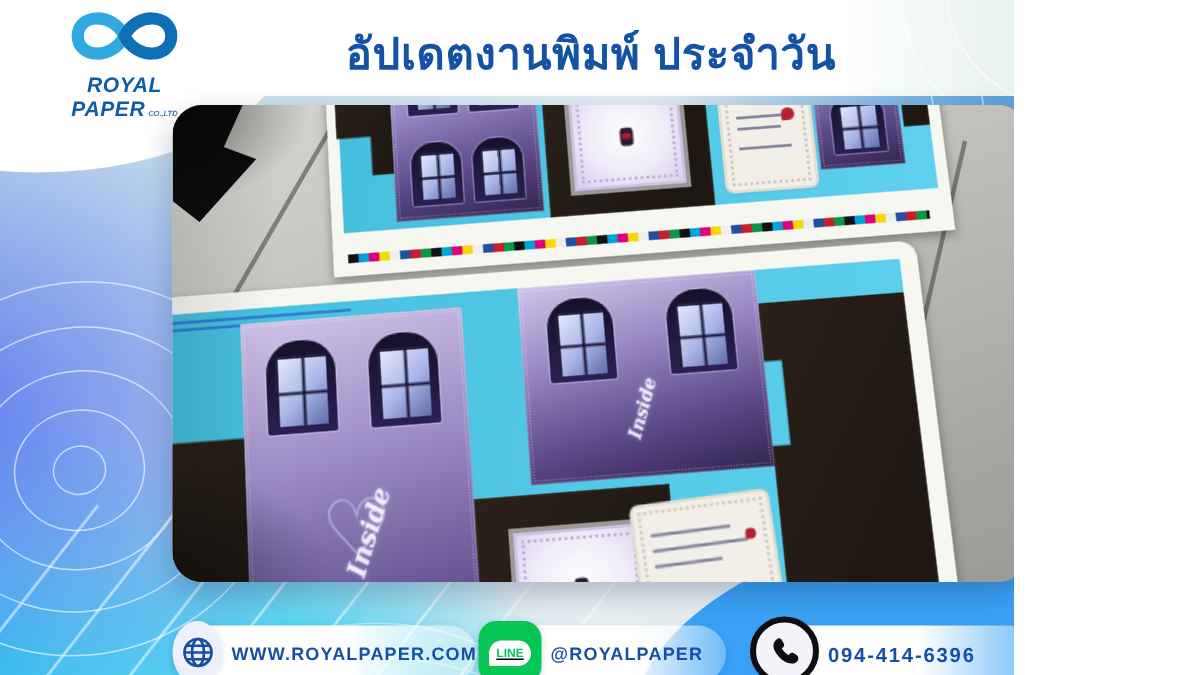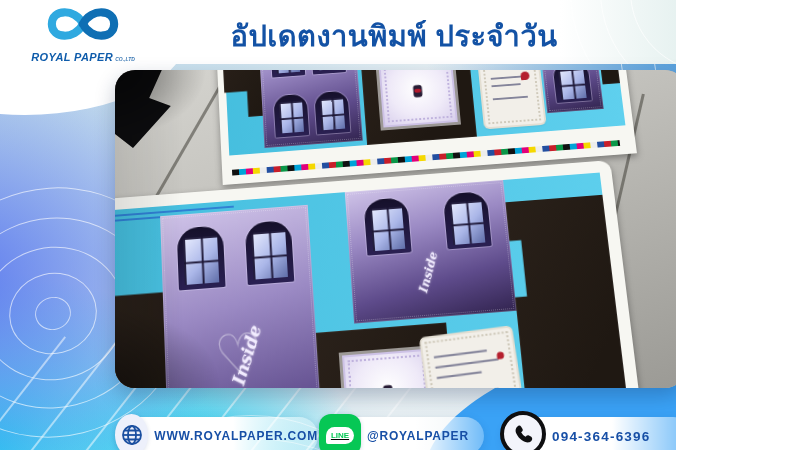--- a/index.html
+++ b/index.html
@@ -22,21 +22,21 @@
         border-radius:240px 30px 0 0/120px 25px 0 0;transform:rotate(-6deg);z-index:1;}
 
   
   .header{position:absolute;left:0;top:0;width:800px;height:64px;background:#fff;z-index:2;}
   .header-dip{position:absolute;left:-140px;top:-55px;width:330px;height:170px;background:#fff;border-radius:50%;}
   .header-rings{position:absolute;right:0;top:0;width:320px;height:64px;overflow:hidden;
         background:linear-gradient(to left,#cde4e1,rgba(205,228,225,0) 75%);}
   .title{position:absolute;left:0;right:0;top:13px;text-align:center;transform:translateX(-6px);
          font-size:29px;font-weight:800;color:#1352a5;letter-spacing:.5px;z-index:2;}
   .logo{position:absolute;left:24px;top:3px;width:118px;text-align:center;line-height:1;z-index:3;}
-  .logo-name{font-size:11px;font-weight:800;font-style:italic;color:#0f5cab;letter-spacing:.4px;}
+  .logo-name{font-size:14px;font-weight:800;font-style:italic;color:#0f5cab;letter-spacing:.4px;}
   .logo-suffix{font-size:5px;font-weight:700;font-style:italic;color:#3c79b5;margin-left:2px;}
 
   
   .photo{position:absolute;left:115px;top:70px;width:570px;height:318px;border-radius:20px;
          overflow:hidden;z-index:2;box-shadow:0 8px 20px rgba(20,40,80,.28);background:#b5b4af;}
   .table{position:absolute;inset:0;
          background:linear-gradient(160deg,#d6d5d0 0%,#c2c1bc 38%,#abaaa5 75%,#9b9a95 100%);}
   .seam{position:absolute;width:2.5px;background:rgba(66,64,56,.55);}
   .equip{position:absolute;left:0;top:0;width:90px;height:100px;background:#0d0d0f;
          clip-path:polygon(0 0,52% 0,38% 28%,62% 36%,20% 78%,0 64%);}
@@ -290,16 +290,16 @@
     </span>
     <span class="pill-label">@ROYALPAPER</span>
   </div>
 
   <div class="pill pill-phone" style="left:502px;width:190px;">
     <span class="phone-badge">
       <svg width="22" height="22" viewBox="0 0 24 24">
         <path fill="#0e0e10" d="M7 3 C4 5 3 8 5 12 C8 18 14 22 19 21 C22 20 23 17 21 15 L18.5 13.5 C17.5 13 16.5 13.2 15.8 14 L15 15 C13 14 11 12 10 10 L11 9.2 C11.8 8.5 12 7.5 11.5 6.5 L10 4 C9 2.5 8 2.5 7 3 Z"></path>
       </svg>
     </span>
-    <span class="pill-label">094-364-6396</span>
+    <span class="pill-label">094-414-6396</span>
   </div>
 
 </div>
 
 </body></html>

